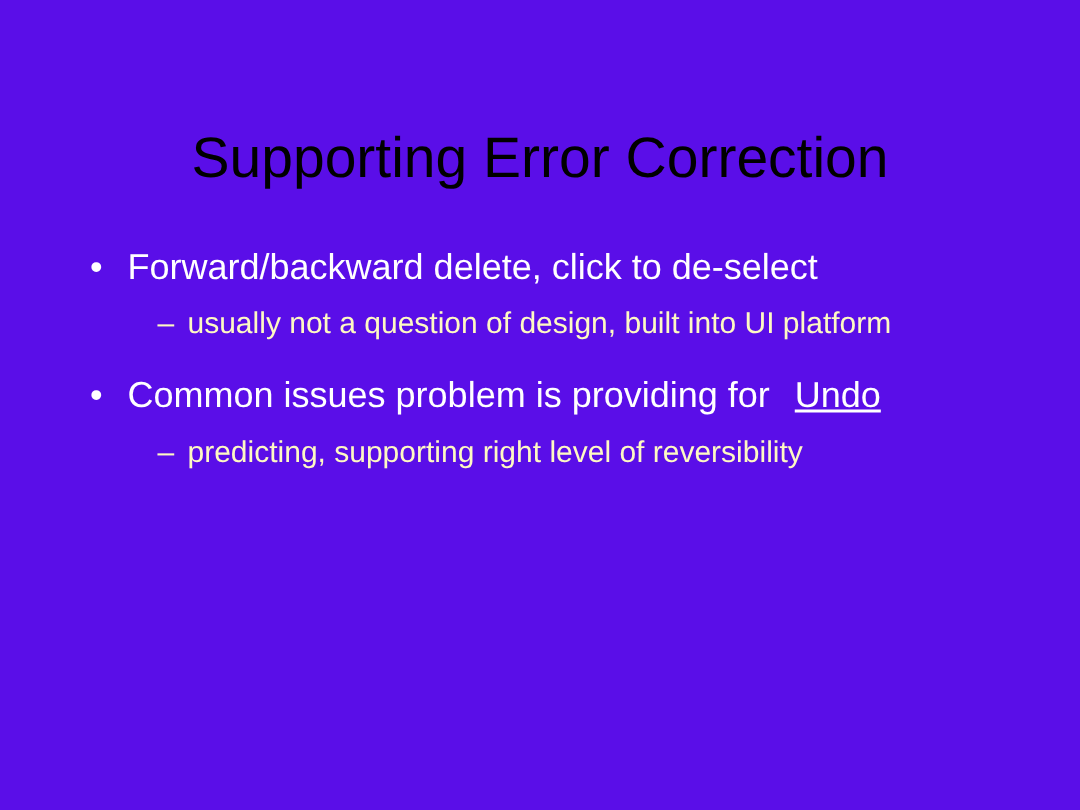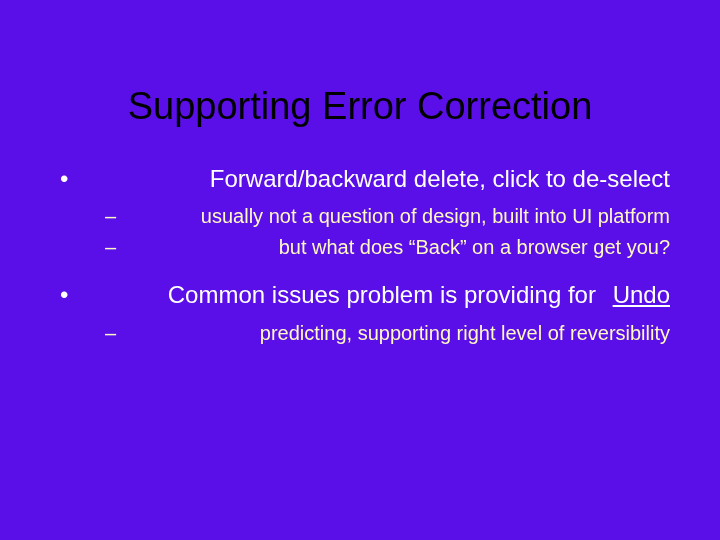--- a/index.html
+++ b/index.html
@@ -22,21 +22,20 @@
     .title {
       font-size: 38px;
       font-weight: normal;
       color: #000000;
       text-align: center;
       margin-bottom: 35px;
       font-family: Verdana, Geneva, sans-serif;
     }
     .content {
       padding-left: 0;
-      text-align: right;
     }
     .bullet-l1 {
       color: #ffffff;
       font-size: 24px;
       margin-bottom: 8px;
       padding-left: 35px;
       position: relative;
       line-height: 1.35;
     }
     .bullet-l1::before {
@@ -71,21 +70,20 @@
 <body>
 
 <div class="slide">
   <h1 class="title">Supporting Error Correction</h1>
 
   <div class="content">
 
     <div class="bullet-l1">Forward/backward delete, click to de-select</div>
     <div class="l2-group">
       <div class="bullet-l2">usually not a question of design, built into UI platform</div>
-      <div class="bullet-l2">but what does “Back” on a browser get you?</div>
     </div>
 
     <div class="bullet-l1">
       <span>Common issues problem is providing for </span><span class="underline">Undo</span>
     </div>
     <div class="l2-group">
       <div class="bullet-l2">predicting, supporting right level of reversibility</div>
     </div>
 
   </div>

